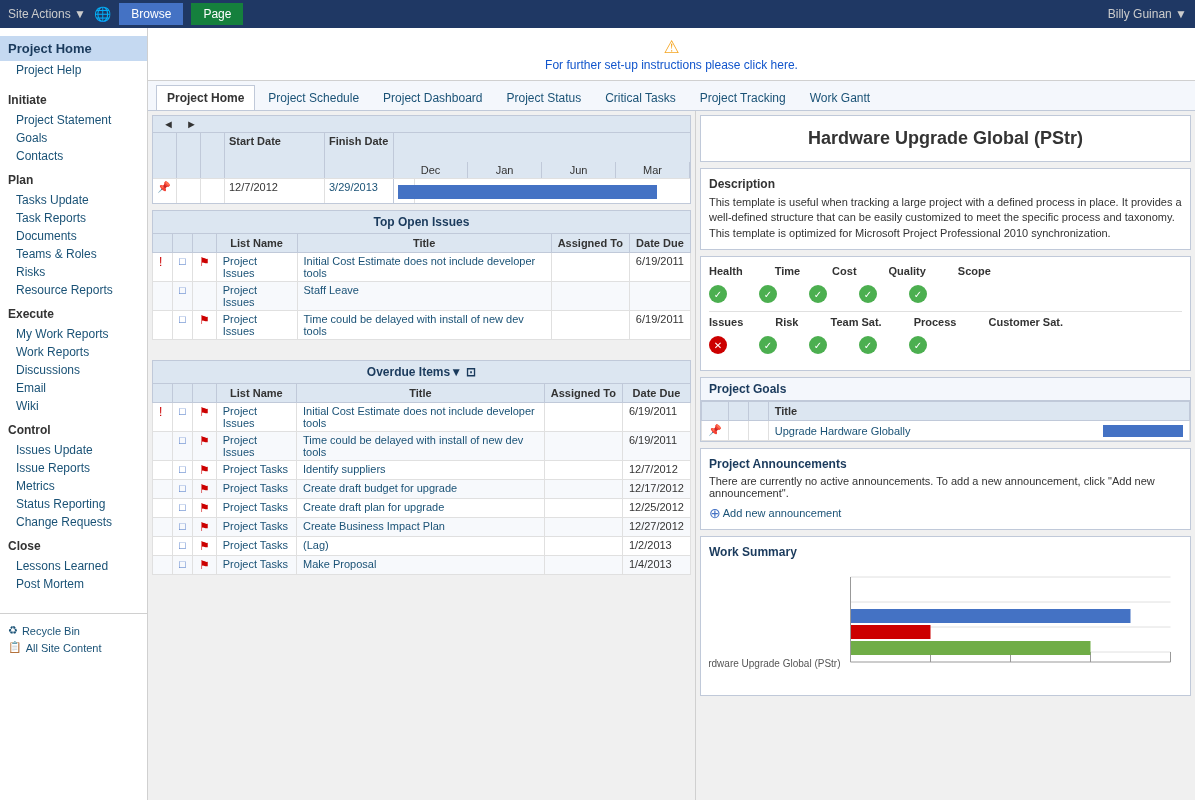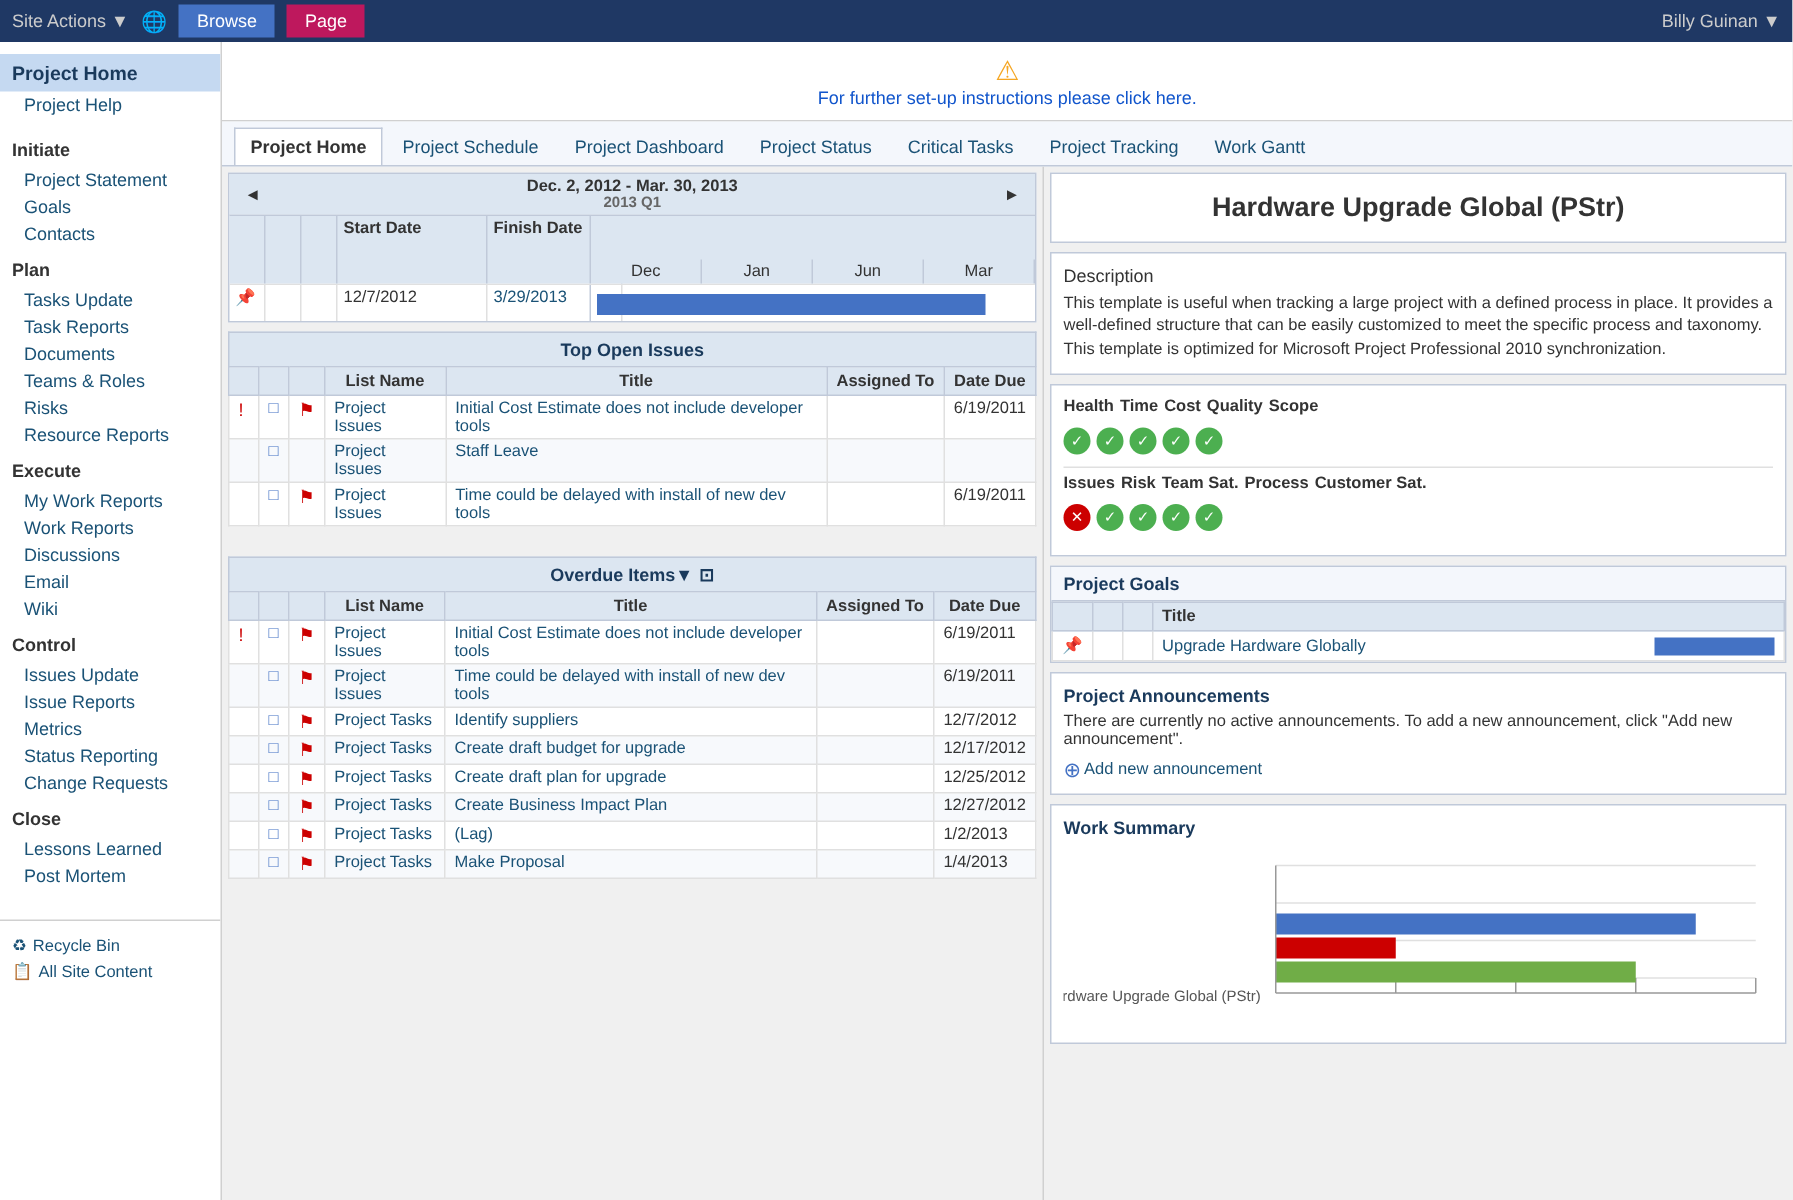--- a/index.html
+++ b/index.html
@@ -11,21 +11,21 @@
       height: 28px;
       display: flex;
       align-items: center;
       justify-content: space-between;
       padding: 0 8px;
       color: #ccc;
       font-size: 12px;
     }
     .top-nav-left { display: flex; align-items: center; gap: 8px; }
     .top-nav-tab {
-      background: #be185d;
+      background: #15803d;
       color: #fff;
       padding: 4px 12px;
       font-size: 12px;
       cursor: pointer;
       border: none;
     }
     .top-nav-tab.active {
       background: #4472c4;
       color: #fff;
     }
@@ -212,32 +212,32 @@
       text-align: center;
     }
     .right-title { font-size: 18px; font-weight: bold; color: #333; }
 
     .description-box {
       background: #fff;
       border: 1px solid #c0c9d9;
       padding: 8px;
       margin-bottom: 6px;
     }
-    .desc-label { font-weight: normal; font-size: 12px; margin-bottom: 4px; }
+    .desc-label { font-weight: bold; font-size: 12px; margin-bottom: 4px; }
     .desc-text { font-size: 11px; color: #333; line-height: 1.4; }
 
     .metrics-box {
       background: #fff;
       border: 1px solid #c0c9d9;
       padding: 8px;
       margin-bottom: 6px;
     }
     .metrics-row {
       display: flex;
-      gap: 4px;
+      gap: 32px;
       margin-bottom: 8px;
     }
     .metric-item { display: flex; align-items: center; gap: 4px; font-size: 11px; }
     .metric-label { font-weight: bold; font-size: 11px; }
     .green-circle {
       width: 18px; height: 18px; border-radius: 50%;
       background: #4caf50;
       display: flex; align-items: center; justify-content: center;
       color: #fff; font-size: 10px;
     }
@@ -390,24 +390,20 @@
       <div class="tab-item">Work Gantt</div>
     </div>
 
     <div class="two-col">
 
       <div class="left-col">
 
         <div class="gantt-section">
           <div class="gantt-nav">
             <span class="gantt-nav-btn">◄</span>
-            <div class="gantt-title">
-              <span>Dec. 2, 2012 - Mar. 30, 2013</span>
-              <div class="gantt-quarter">2013 Q1</div>
-            </div>
             <span class="gantt-nav-btn">►</span>
           </div>
           <div style="display:flex; border-top: 1px solid #c0c9d9;">
             <div style="width: 241px; display:grid; grid-template-columns: 24px 24px 24px 100px 90px; background:#dce6f1; border-right: 1px solid #c0c9d9;">
               <div class="gantt-header-cell"></div>
               <div class="gantt-header-cell"></div>
               <div class="gantt-header-cell"></div>
               <div class="gantt-header-cell">Start Date</div>
               <div class="gantt-header-cell">Finish Date</div>
             </div>

